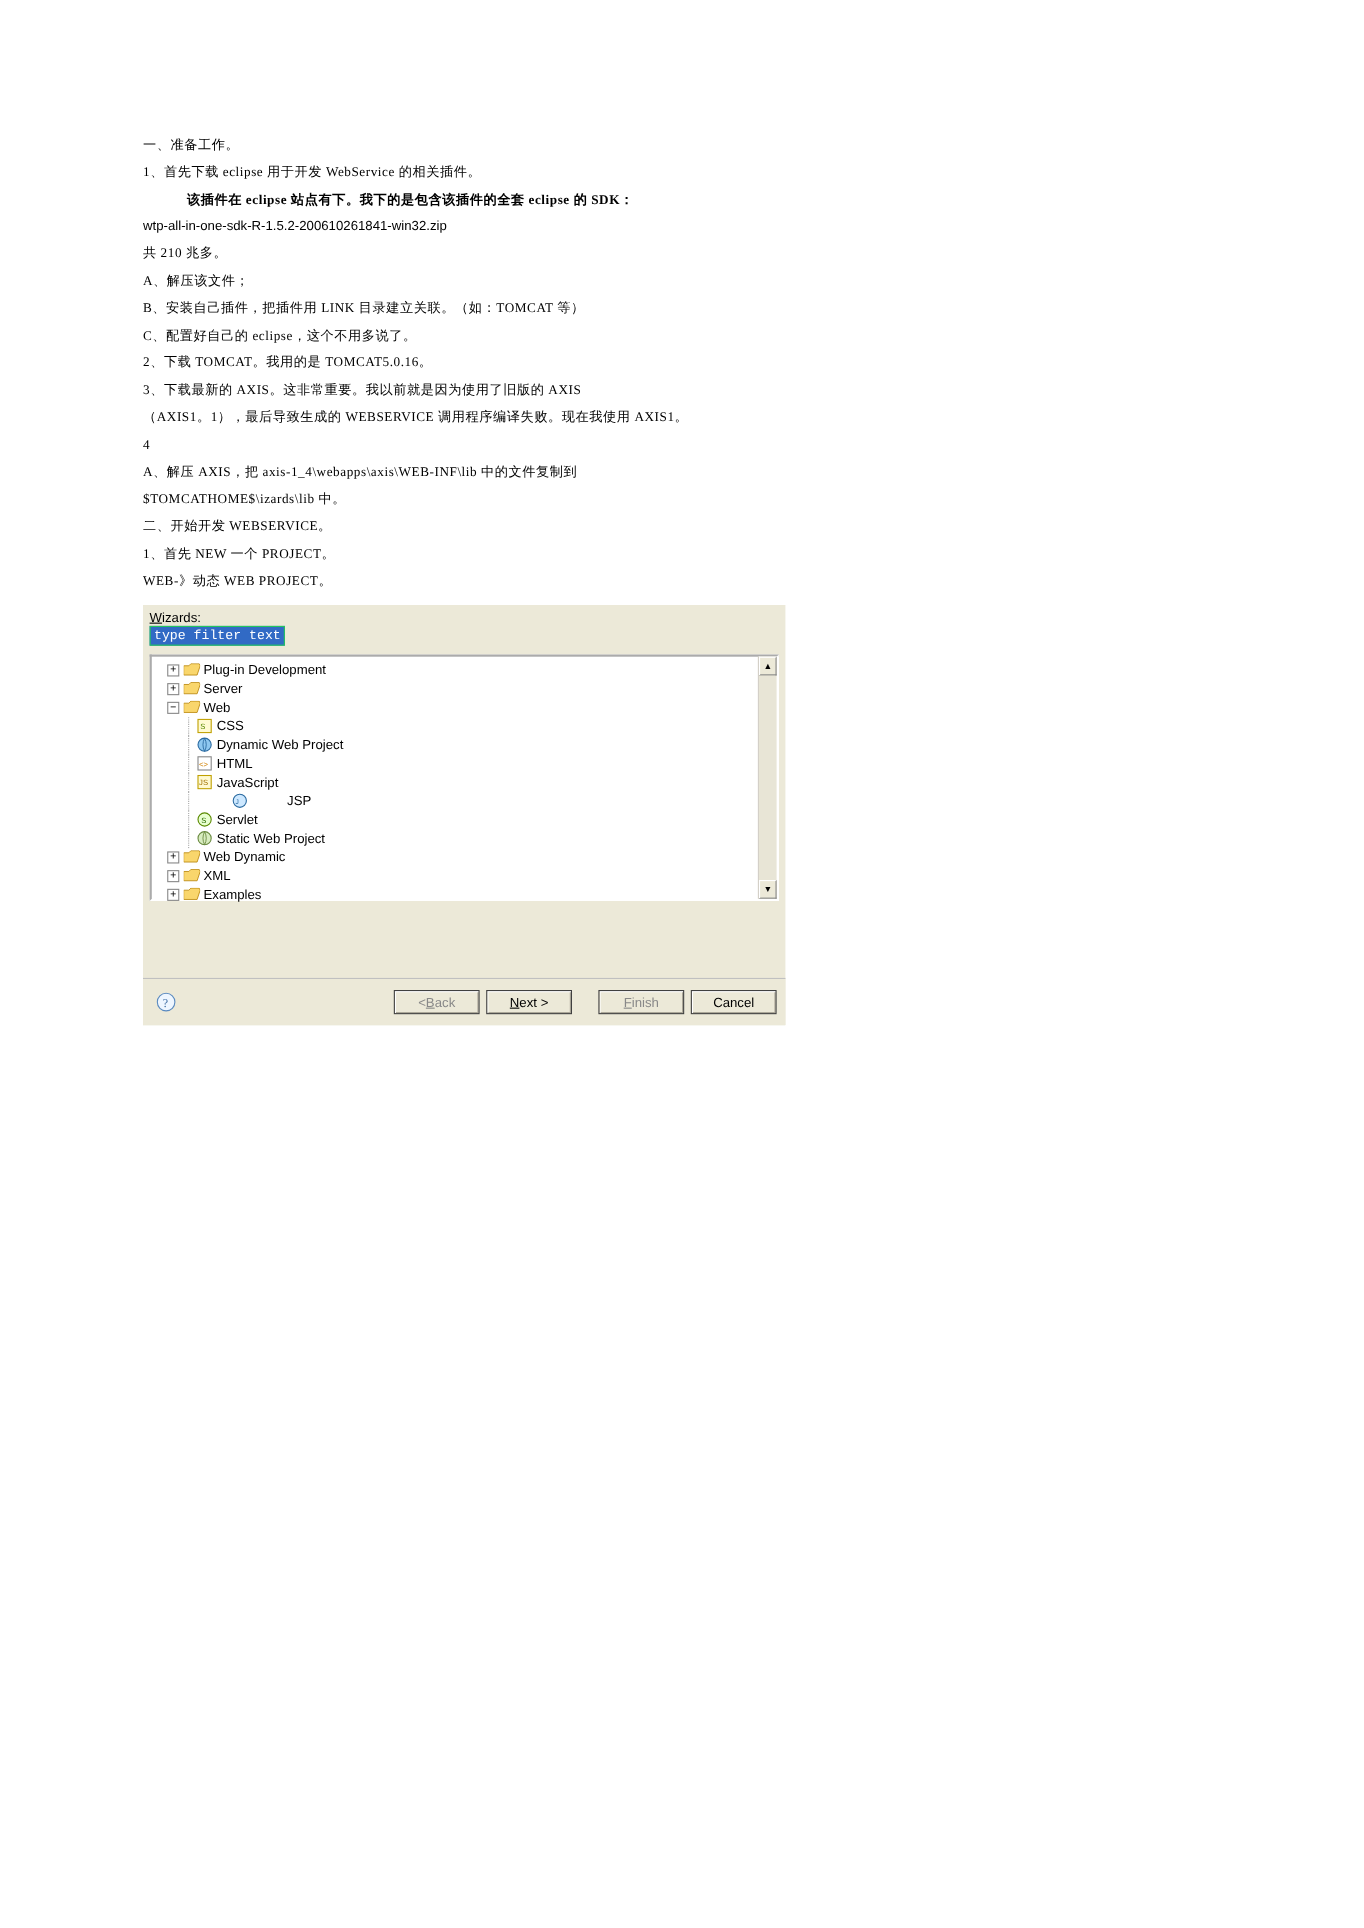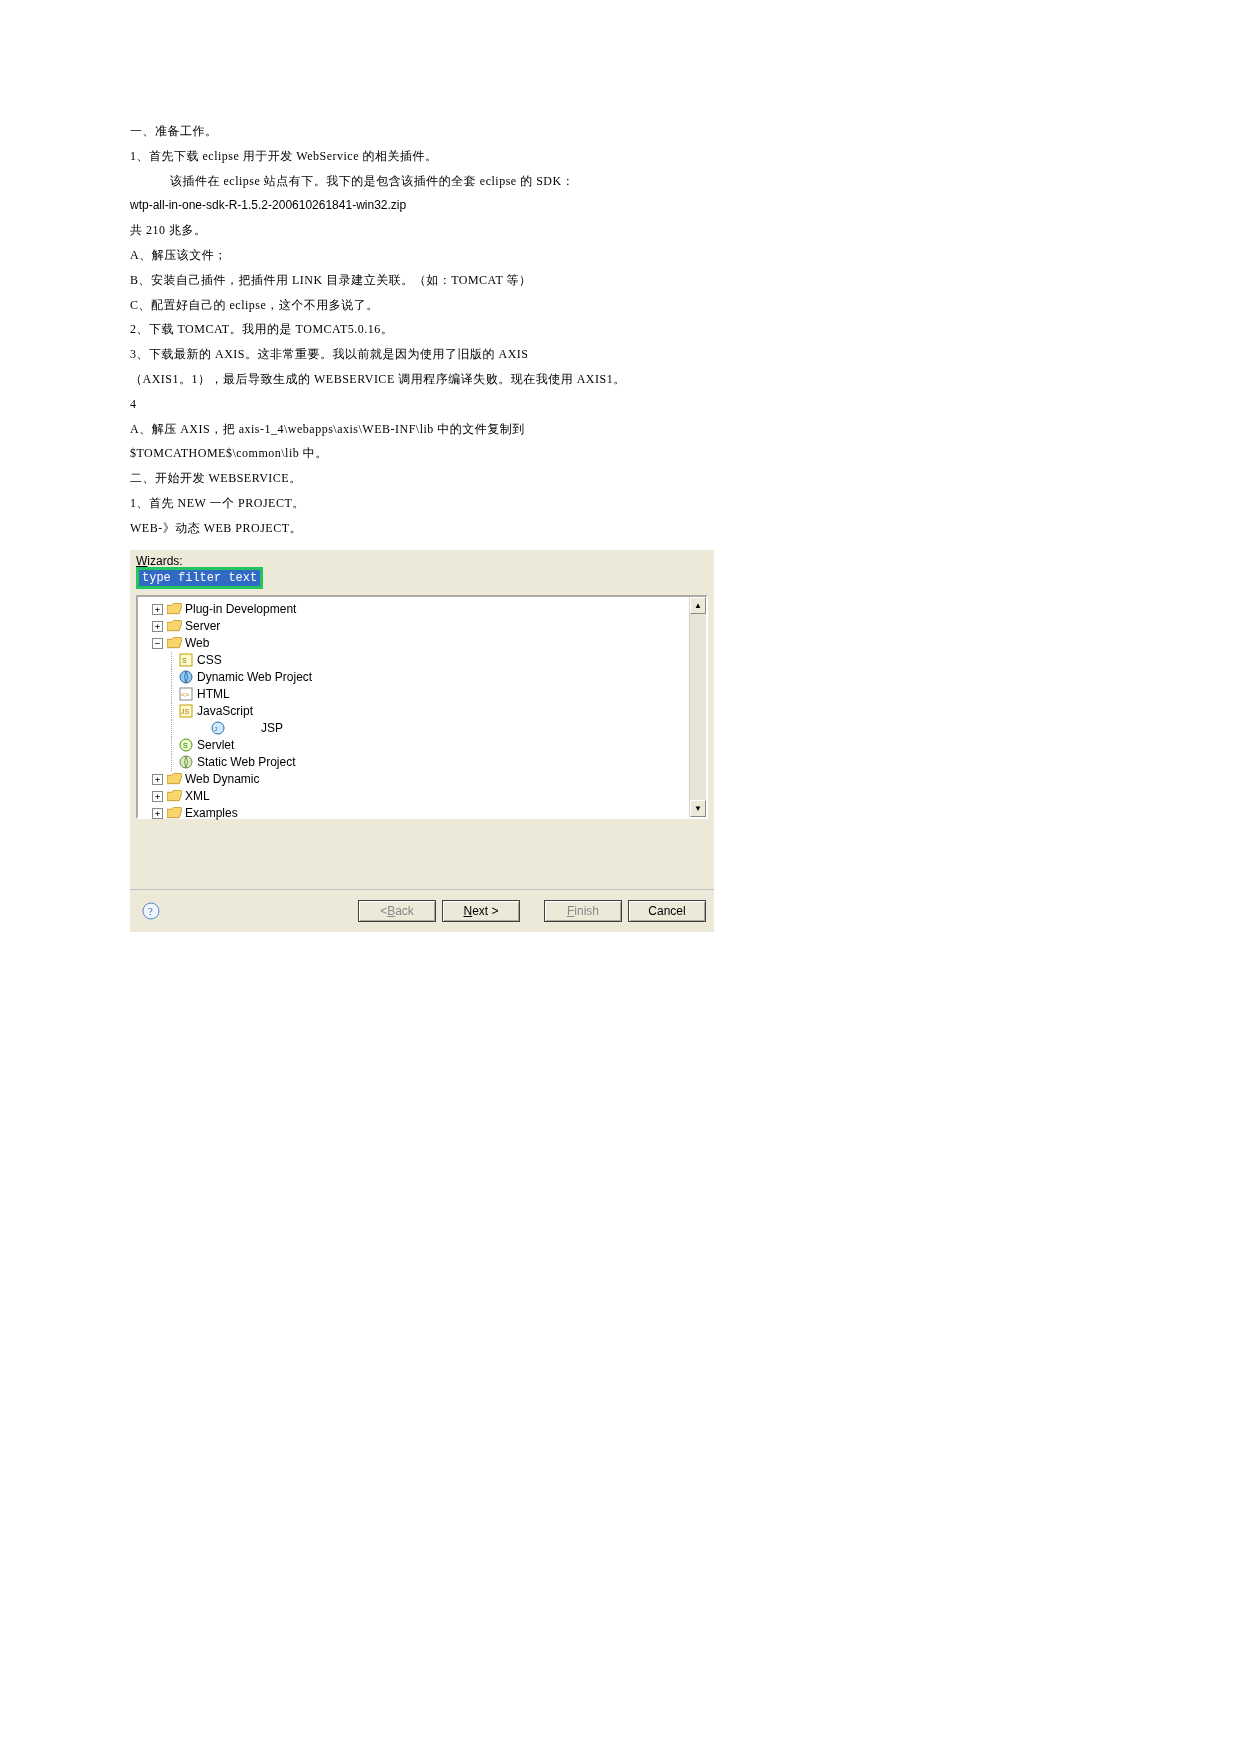--- a/index.html
+++ b/index.html
@@ -17,20 +17,21 @@
   .para {
     font-size: 12px;
     line-height: 1.9;
     color: #000;
     margin: 0 0 2px 0;
     letter-spacing: 0.5px;
     white-space: pre-wrap;
   }
   .indent {
     padding-left: 40px;
+    font-weight: bold;
   }
   .mono {
     font-family: Liberation Sans, sans-serif;
     letter-spacing: 0;
   }
 
   
   .wizard {
     width: 584px;
     margin-top: 10px;
@@ -41,21 +42,21 @@
   }
   .wizard-top {
     padding: 4px 6px 4px 6px;
   }
   .wizard-label {
     margin-bottom: 2px;
   }
   .wizard-label .u { text-decoration: underline; }
   .filter-input {
     width: 100px;
-    border: 3px solid #22c55e;
+    border: 1px solid #22c55e;
     background: #316ac5;
     color: #fff;
     padding: 1px 3px;
     font-family: "Courier New", monospace;
     font-size: 12px;
   }
   .tree-box {
     margin: 6px;
     border: 2px inset #fff;
     background: #fff;
@@ -172,21 +173,21 @@
   <p class="para mono">wtp-all-in-one-sdk-R-1.5.2-200610261841-win32.zip</p>
   <p class="para">共 210 兆多。</p>
   <p class="para">A、解压该文件；</p>
   <p class="para">B、安装自己插件，把插件用 LINK 目录建立关联。（如：TOMCAT 等）</p>
   <p class="para">C、配置好自己的 eclipse，这个不用多说了。</p>
   <p class="para">2、下载 TOMCAT。我用的是 TOMCAT5.0.16。</p>
   <p class="para">3、下载最新的 AXIS。这非常重要。我以前就是因为使用了旧版的 AXIS</p>
   <p class="para">（AXIS1。1），最后导致生成的 WEBSERVICE 调用程序编译失败。现在我使用 AXIS1。</p>
   <p class="para">4</p>
   <p class="para">A、解压 AXIS，把 axis-1_4\webapps\axis\WEB-INF\lib 中的文件复制到</p>
-  <p class="para">$TOMCATHOME$\common\lib 中。</p>
+  <p class="para">$TOMCATHOME$\izards\lib 中。</p>
   <p class="para">二、开始开发 WEBSERVICE。</p>
   <p class="para">1、首先 NEW 一个 PROJECT。</p>
   <p class="para">WEB-》动态 WEB PROJECT。</p>
 
   <div class="wizard">
     <div class="wizard-top">
       <div class="wizard-label">
         <span class="u">W</span><span>izards:</span>
       </div>
       <span class="filter-input">type filter text</span>

